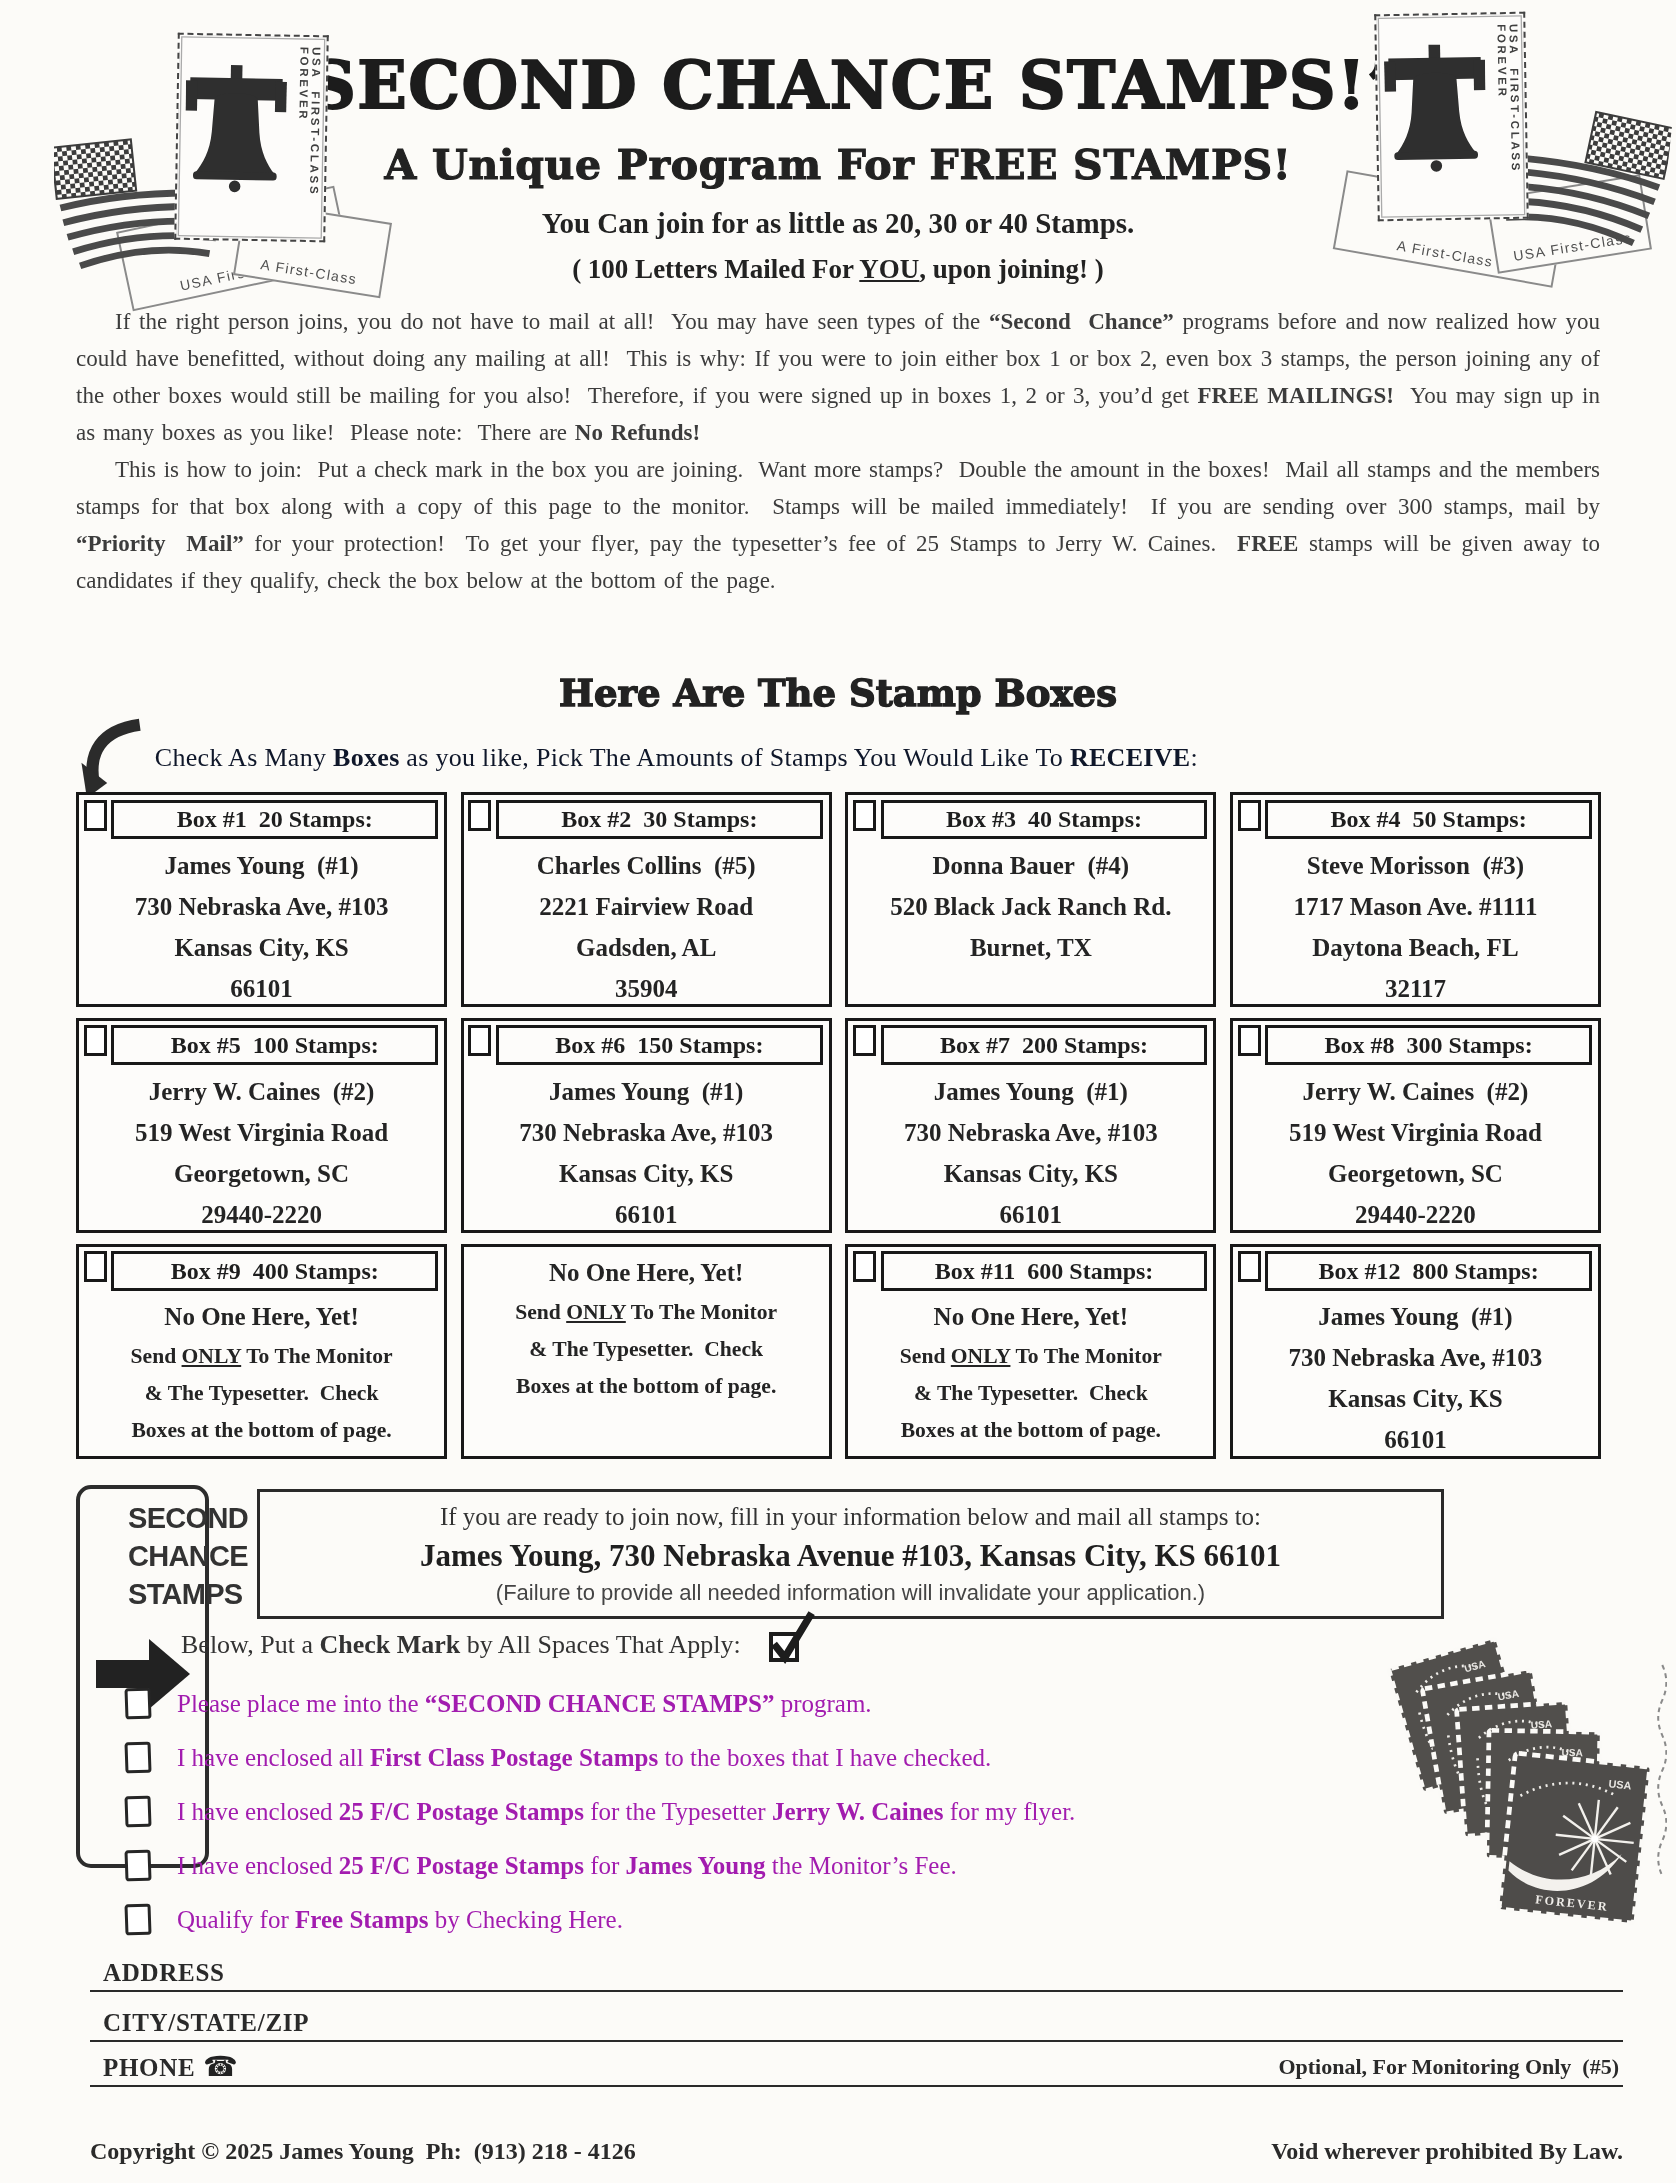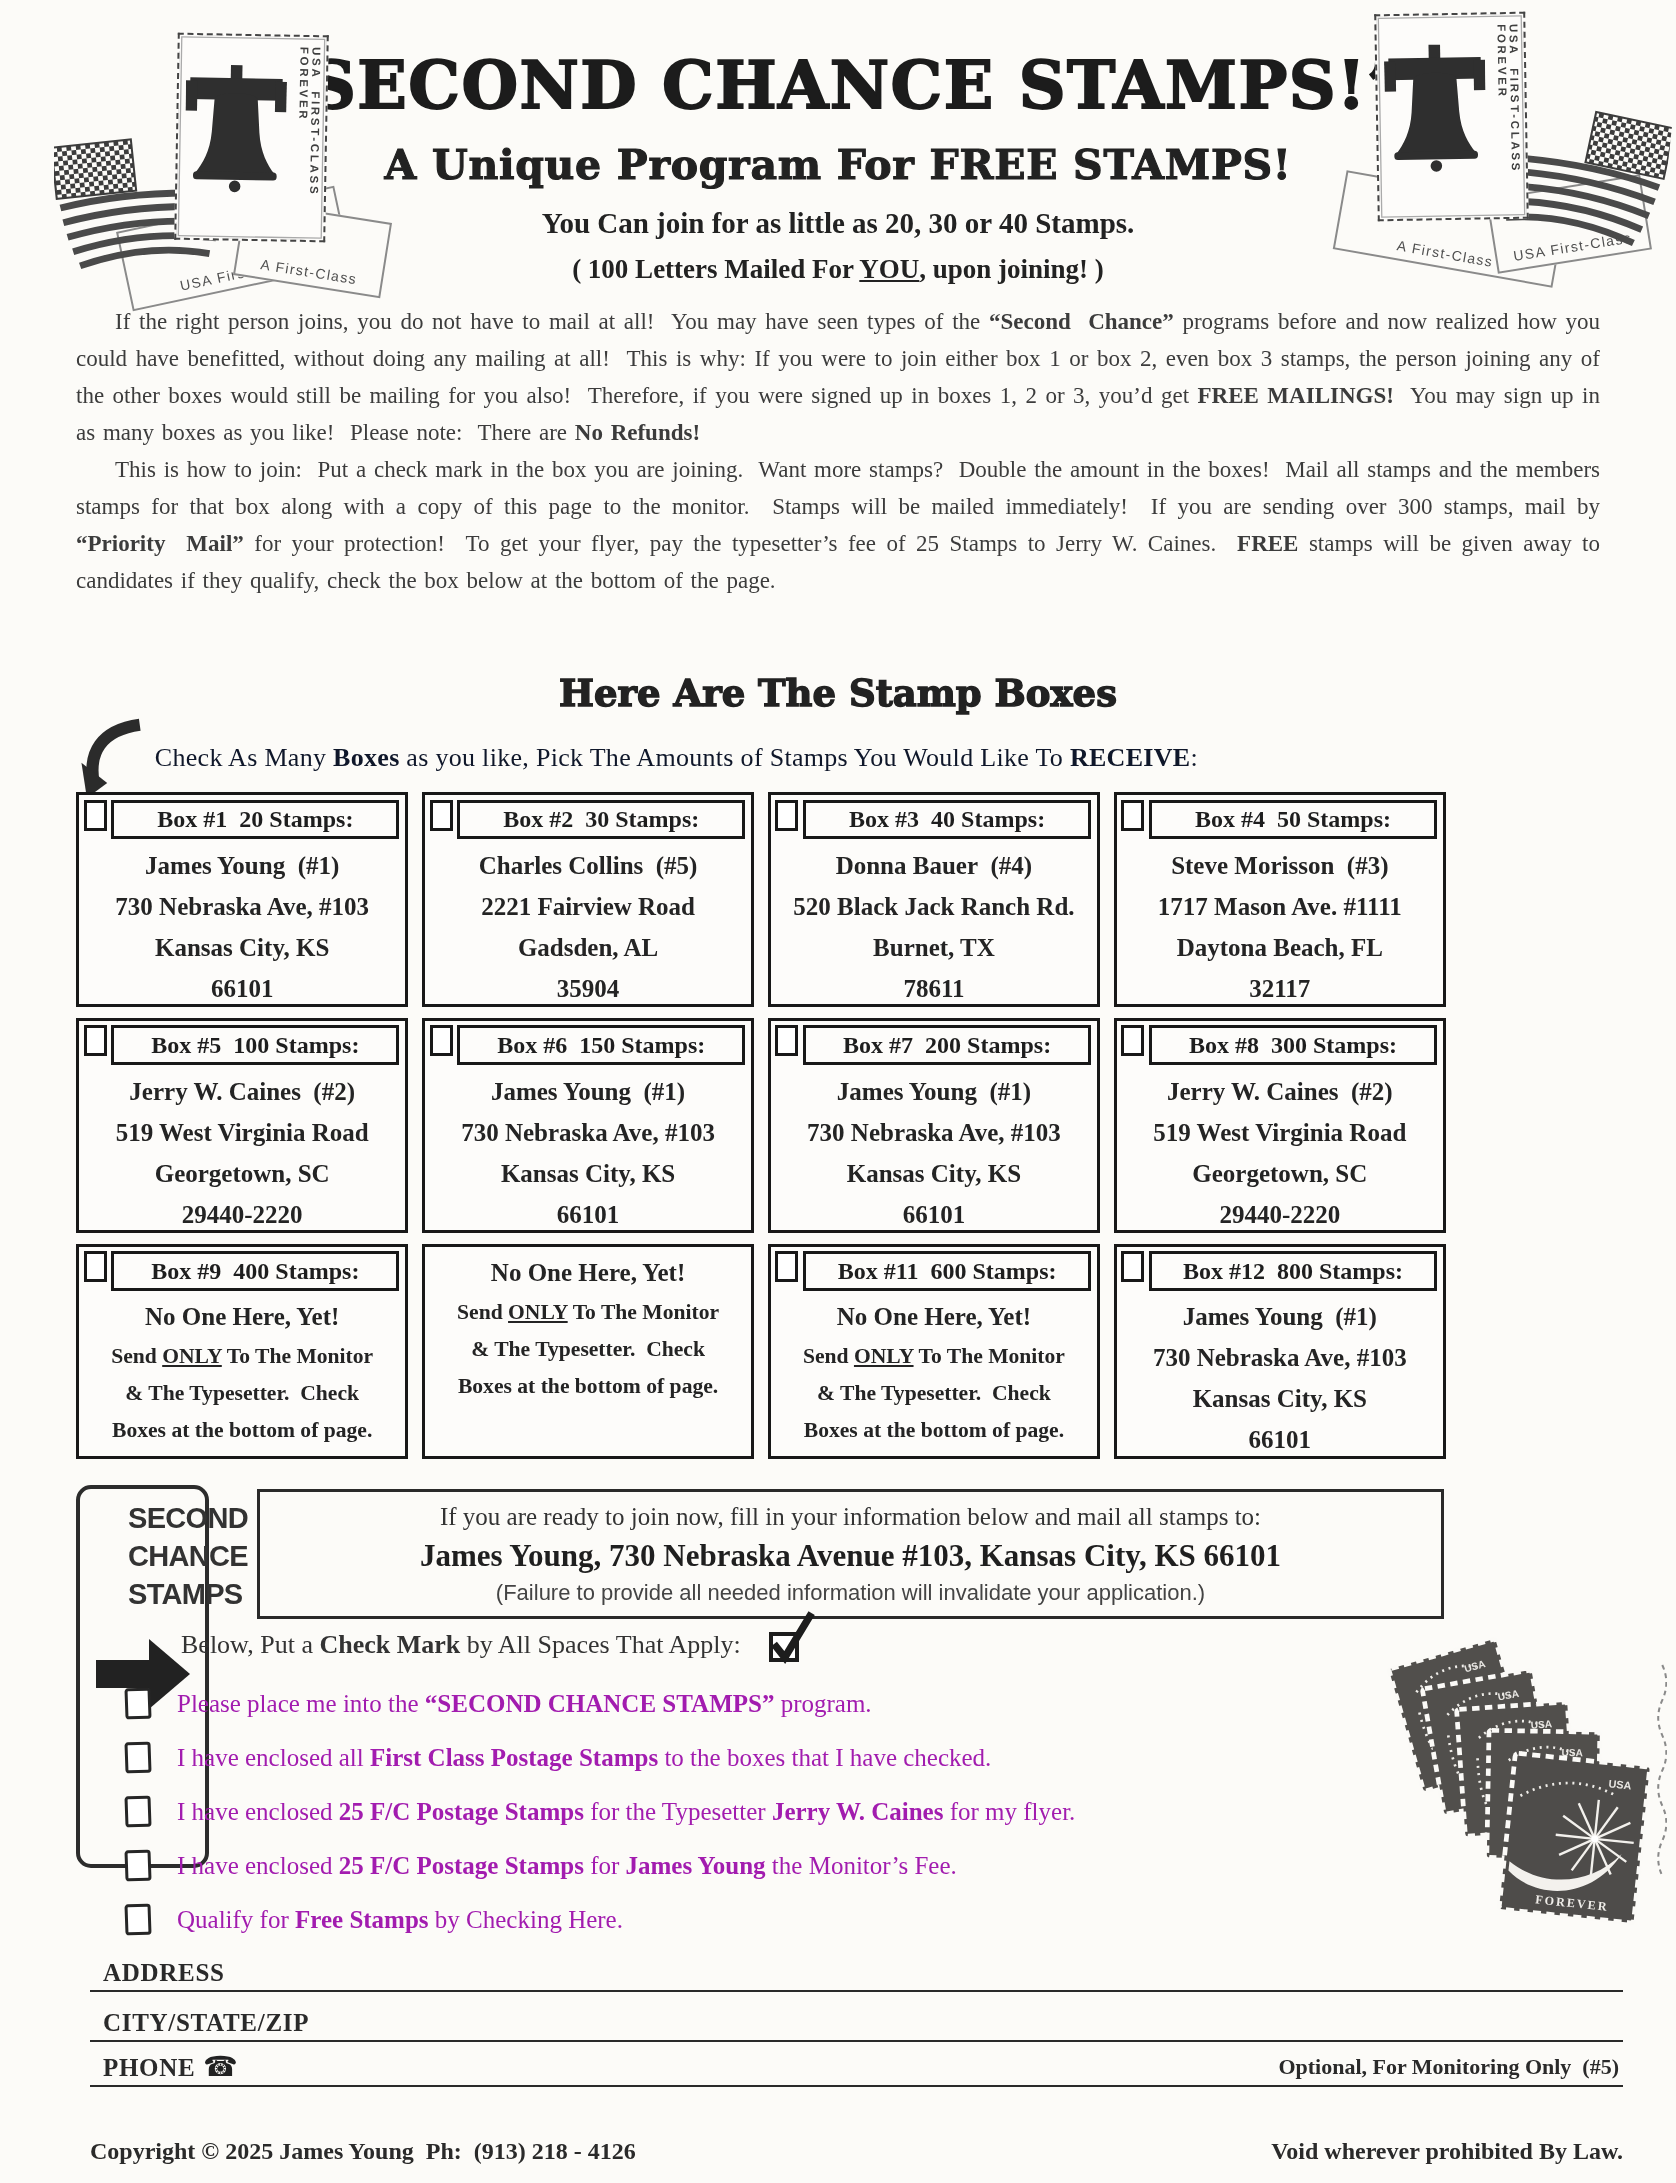--- a/index.html
+++ b/index.html
@@ -46,21 +46,21 @@
 
   
   .boxes-heading{position:absolute;left:0;top:675px;width:100%;text-align:center;
                  font:700 37px/1 "DejaVu Serif",serif;color:#222;-webkit-text-stroke:1.4px #222;}
   .check-line{position:absolute;left:80px;top:718px;width:1528px;display:flex;align-items:center;}
   .curved-arrow{flex:none;margin-right:9.5px;}
   .big-check{flex:none;font:400 49px/1 "DejaVu Sans",sans-serif;color:#2b2b2b;margin-right:-2.7px;}
   .check-line-text{font:26px "Liberation Serif",serif;color:#0f172a;letter-spacing:0.3px;}
 
   
-  .boxes-grid{position:absolute;left:76px;top:792px;width:1370px;display:grid;
+  .boxes-grid{position:absolute;left:76px;top:792px;width:1525px;display:grid;
               grid-template-columns:repeat(4,1fr);column-gap:13.5px;row-gap:10.8px;}
   .stamp-box{border:3.4px solid #181818;height:215px;background:#fdfcfa;box-sizing:border-box;}
   .box-header{display:flex;align-items:stretch;gap:4.7px;padding:4.7px 6px 0 4.7px;}
   .box-checkbox{width:23px;height:31px;border:3.4px solid #181818;background:#fff;
                 box-sizing:border-box;flex:none;}
   .box-title{flex:1;border:3.4px solid #181818;box-sizing:border-box;text-align:center;
              font:700 24px/31px "Liberation Serif",serif;color:#1e1e1e;padding:1.4px 1.4px;}
   .box-body{padding:5.4px 4px 0;text-align:center;color:#242424;}
   .box-line{font:700 25px/41px "Liberation Serif",serif;}
   .box-line.lead{font:700 25px/42px "Liberation Serif",serif;}
@@ -245,21 +245,20 @@
 
   <div class="stamp-box">
     <div class="box-header">
       <span class="box-checkbox"></span>
       <span class="box-title">Box #3&nbsp; 40 Stamps:</span>
     </div>
     <div class="box-body">
           <div class="box-line"><span>Donna Bauer&nbsp; (#4)</span></div>
           <div class="box-line"><span>520 Black Jack Ranch Rd.</span></div>
           <div class="box-line"><span>Burnet, TX</span></div>
-          <div class="box-line"><span>78611</span></div>
         </div>
   </div>
 
   <div class="stamp-box">
     <div class="box-header">
       <span class="box-checkbox"></span>
       <span class="box-title">Box #4&nbsp; 50 Stamps:</span>
     </div>
     <div class="box-body">
           <div class="box-line"><span>Steve Morisson&nbsp; (#3)</span></div>

